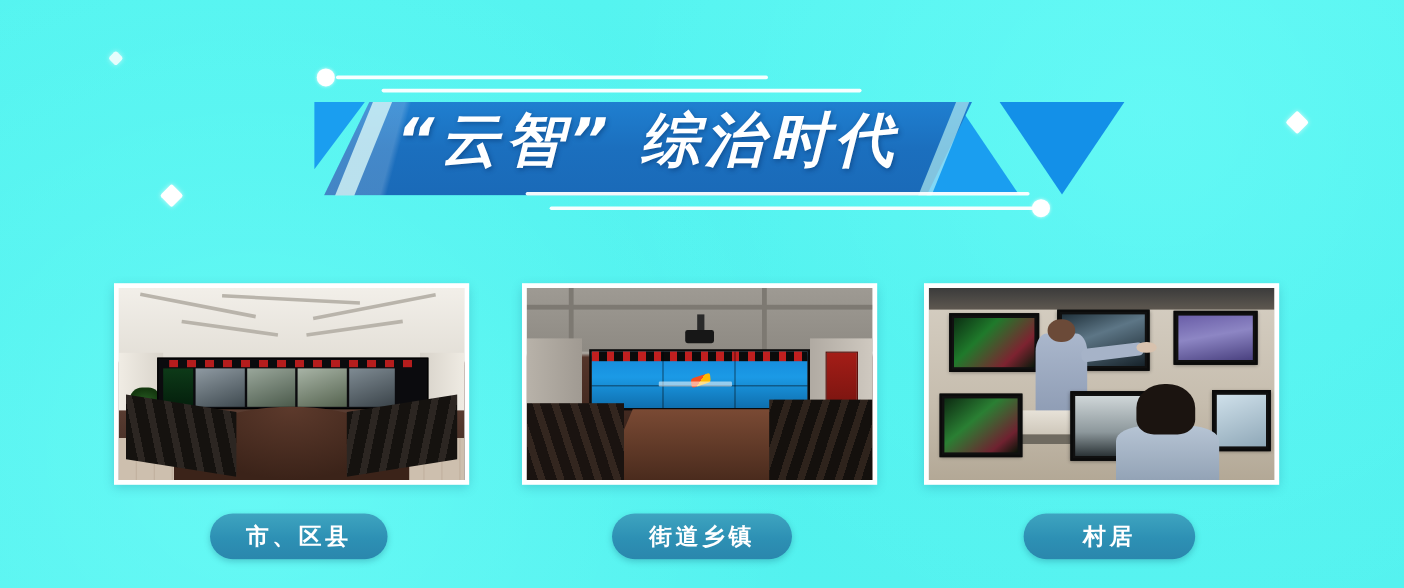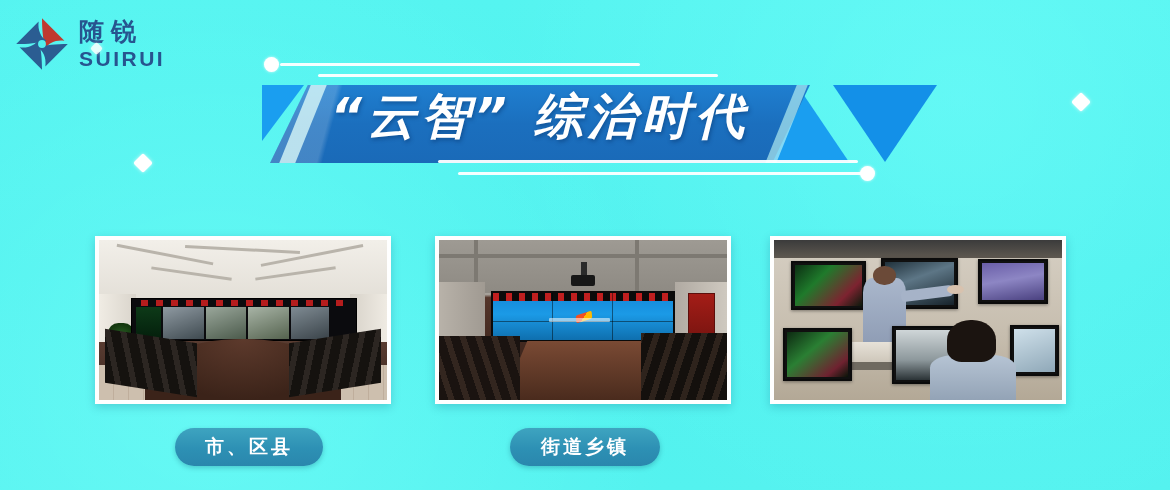--- a/index.html
+++ b/index.html
@@ -214,37 +214,20 @@
     background:linear-gradient(180deg,#e7e2d8,#cec7ba);}
   .p3 .desk2{position:absolute;left:22%;top:76%;width:28%;height:5%;background:#6f6a60;}
   .p3 .wall{position:absolute;left:0;top:0;width:100%;height:11%;
     background:linear-gradient(180deg,#3b3b3b,#5e5850);}
 </style>
 </head>
 <body>
 
 <div class="stage">
 
-  <div class="logo">
-    <div class="logo-mark">
-      <svg viewBox="0 0 100 100" aria-hidden="true">
-        <g>
-          <path d="M50 4 L90 44 C74 42 62 48 56 58 C52 42 50 26 50 4 Z" fill="#c0392f"></path>
-          <path d="M96 50 L56 90 C58 74 52 62 42 56 C58 52 74 50 96 50 Z" fill="#2b5d92"></path>
-          <path d="M50 96 L10 56 C26 58 38 52 44 42 C48 58 50 74 50 96 Z" fill="#2b5d92"></path>
-          <path d="M4 50 L44 10 C42 26 48 38 58 44 C42 48 26 50 4 50 Z" fill="#2b5d92"></path>
-          <circle cx="50" cy="50" r="7" fill="#4ff1ee"></circle>
-        </g>
-      </svg>
-    </div>
-    <div class="logo-words">
-      <span class="logo-cn">随锐</span>
-      <span class="logo-en">SUIRUI</span>
-    </div>
-  </div>
 
   <div class="diamond" style="left:136px;top:156px;width:14px;height:14px;"></div>
   <div class="diamond" style="left:1074px;top:95px;width:14px;height:14px;"></div>
   <div class="diamond" style="left:92px;top:44px;width:9px;height:9px;opacity:.85;"></div>
 
   <div class="banner-wrap">
 
     <div class="deco-dot tl-dot"></div>
     <div class="deco-line tl-line1"></div>
     <div class="deco-line tl-line2"></div>
@@ -350,16 +333,17 @@
           <div class="mon m5">
               <div class="sc"></div>
             </div>
           <div class="mon m6">
               <div class="sc"></div>
             </div>
           <div class="viewer-body"></div>
           <div class="viewer-head"></div>
         </div>
       </div>
+      <div class="pill" style="left:83px;width:143px;">村居</div>
     </div>
 
   </div>
 </div>
 
 </body></html>

